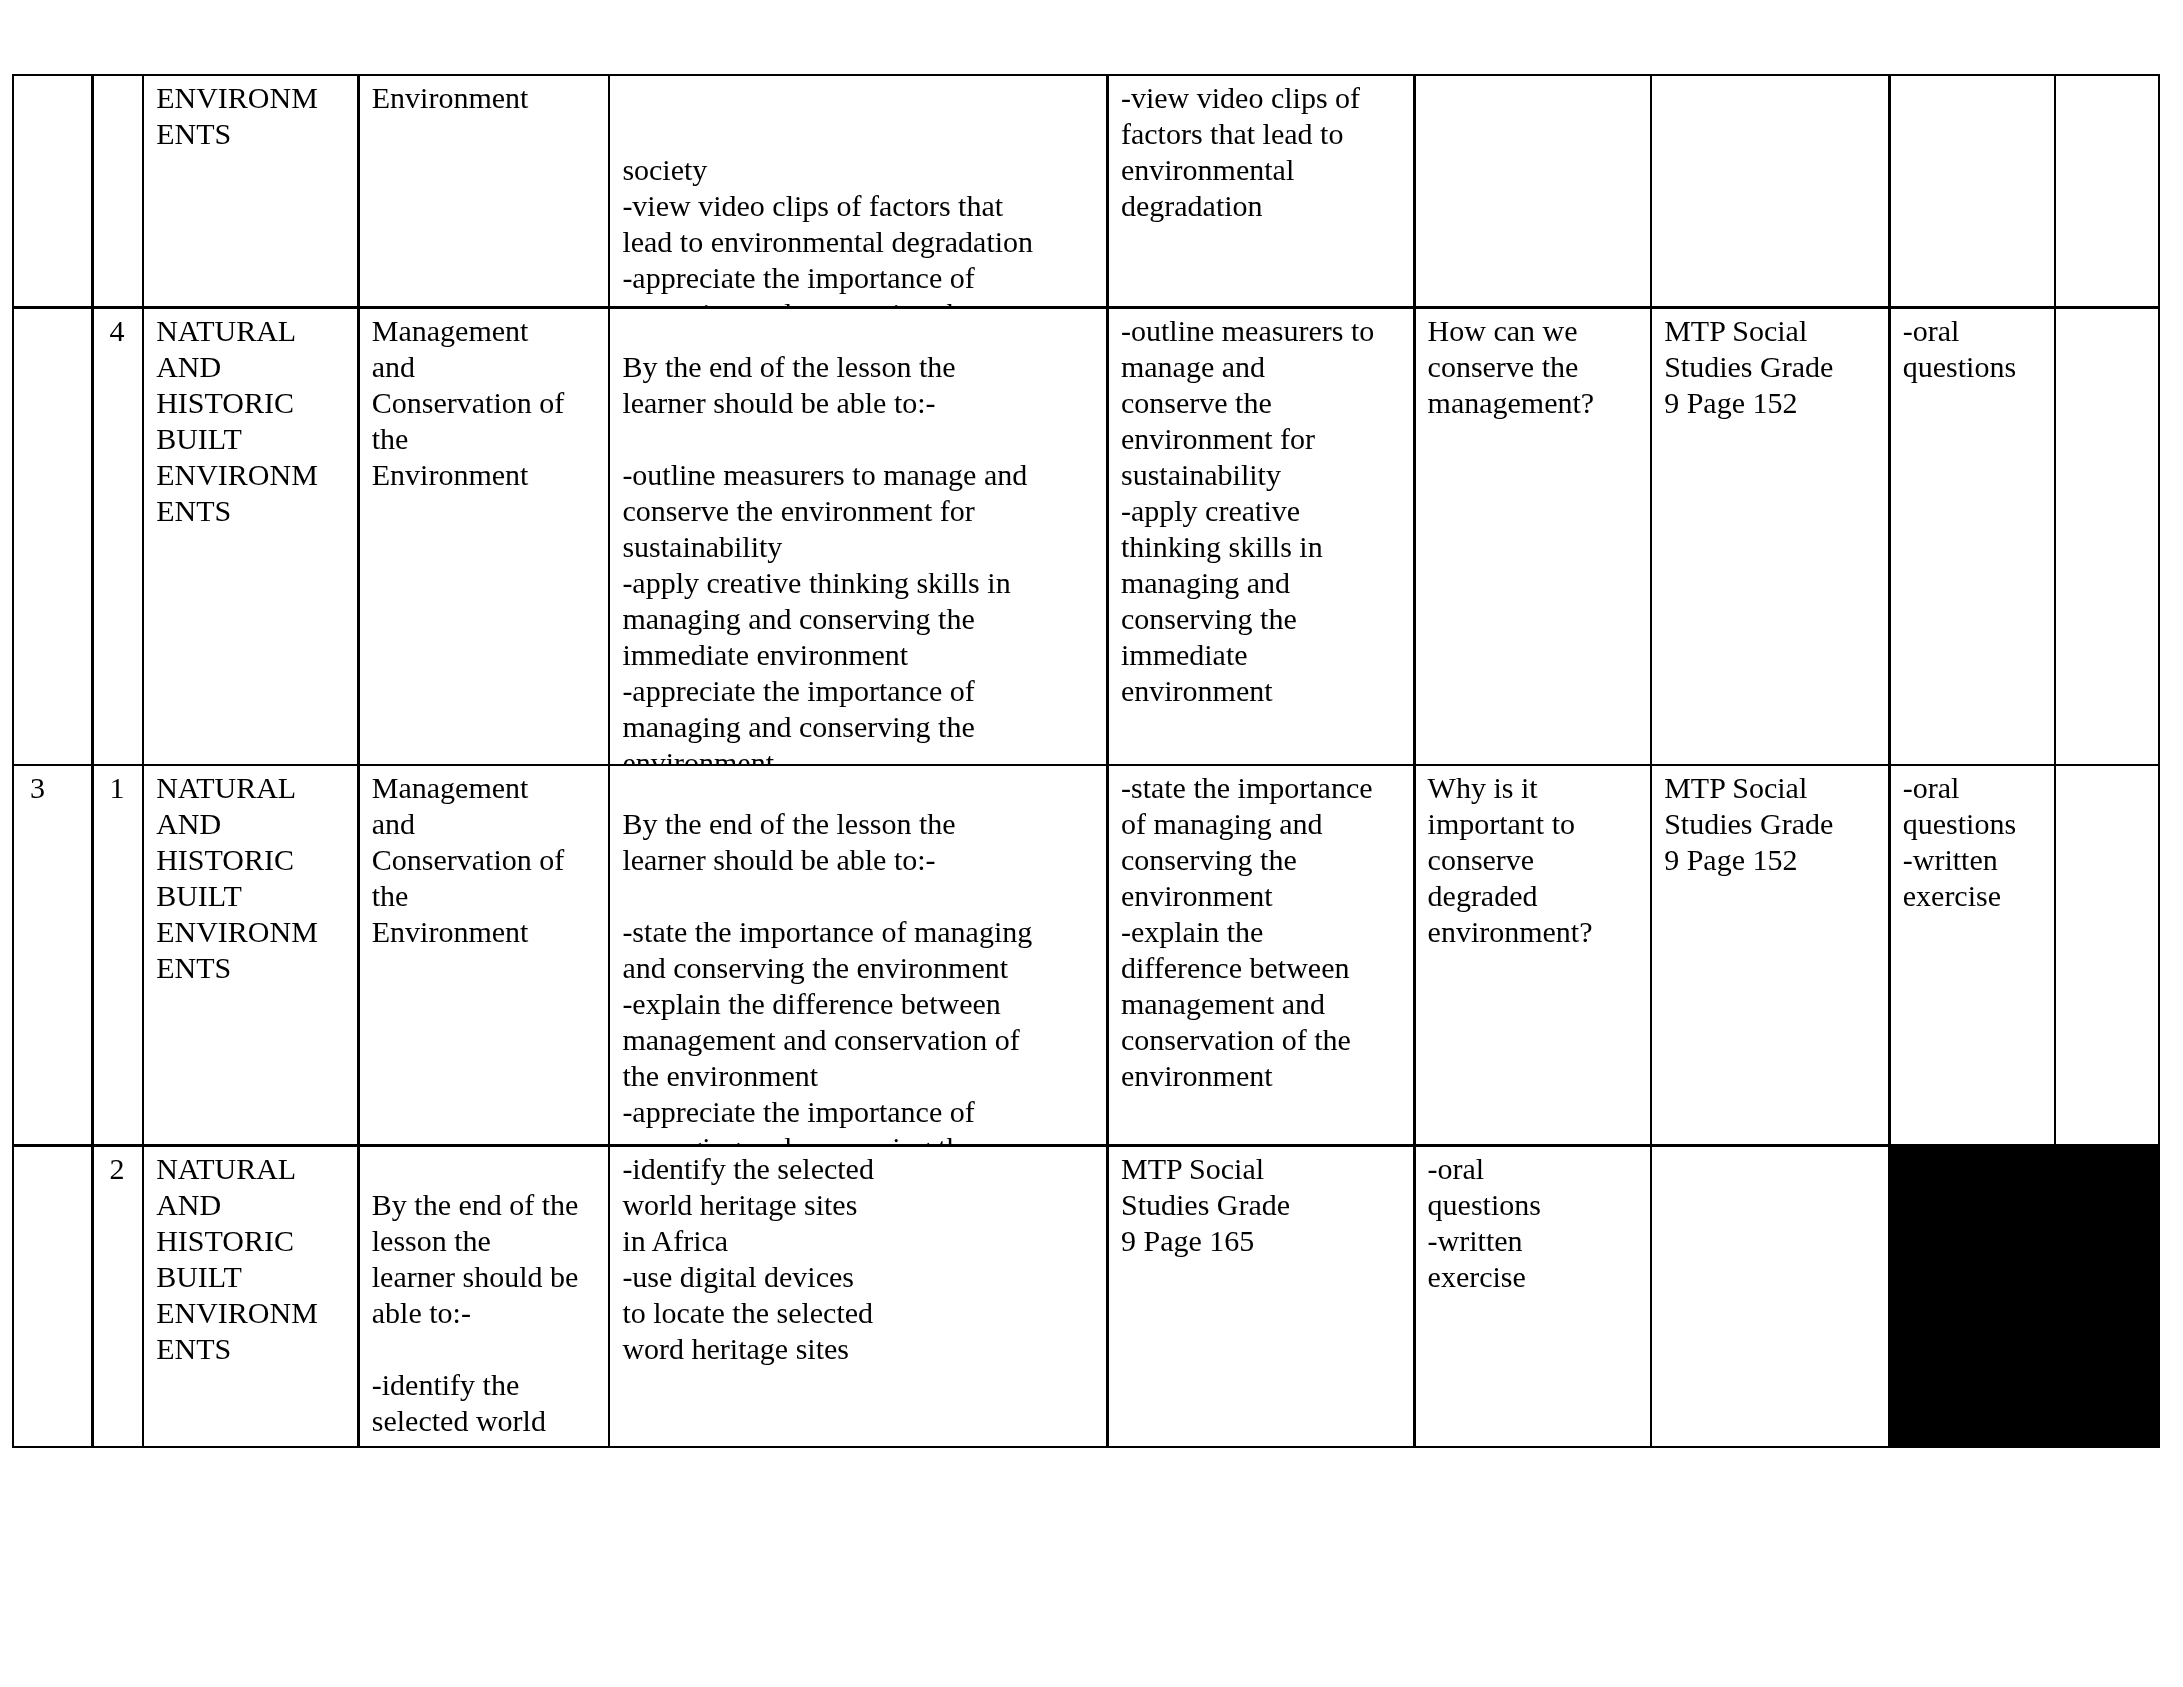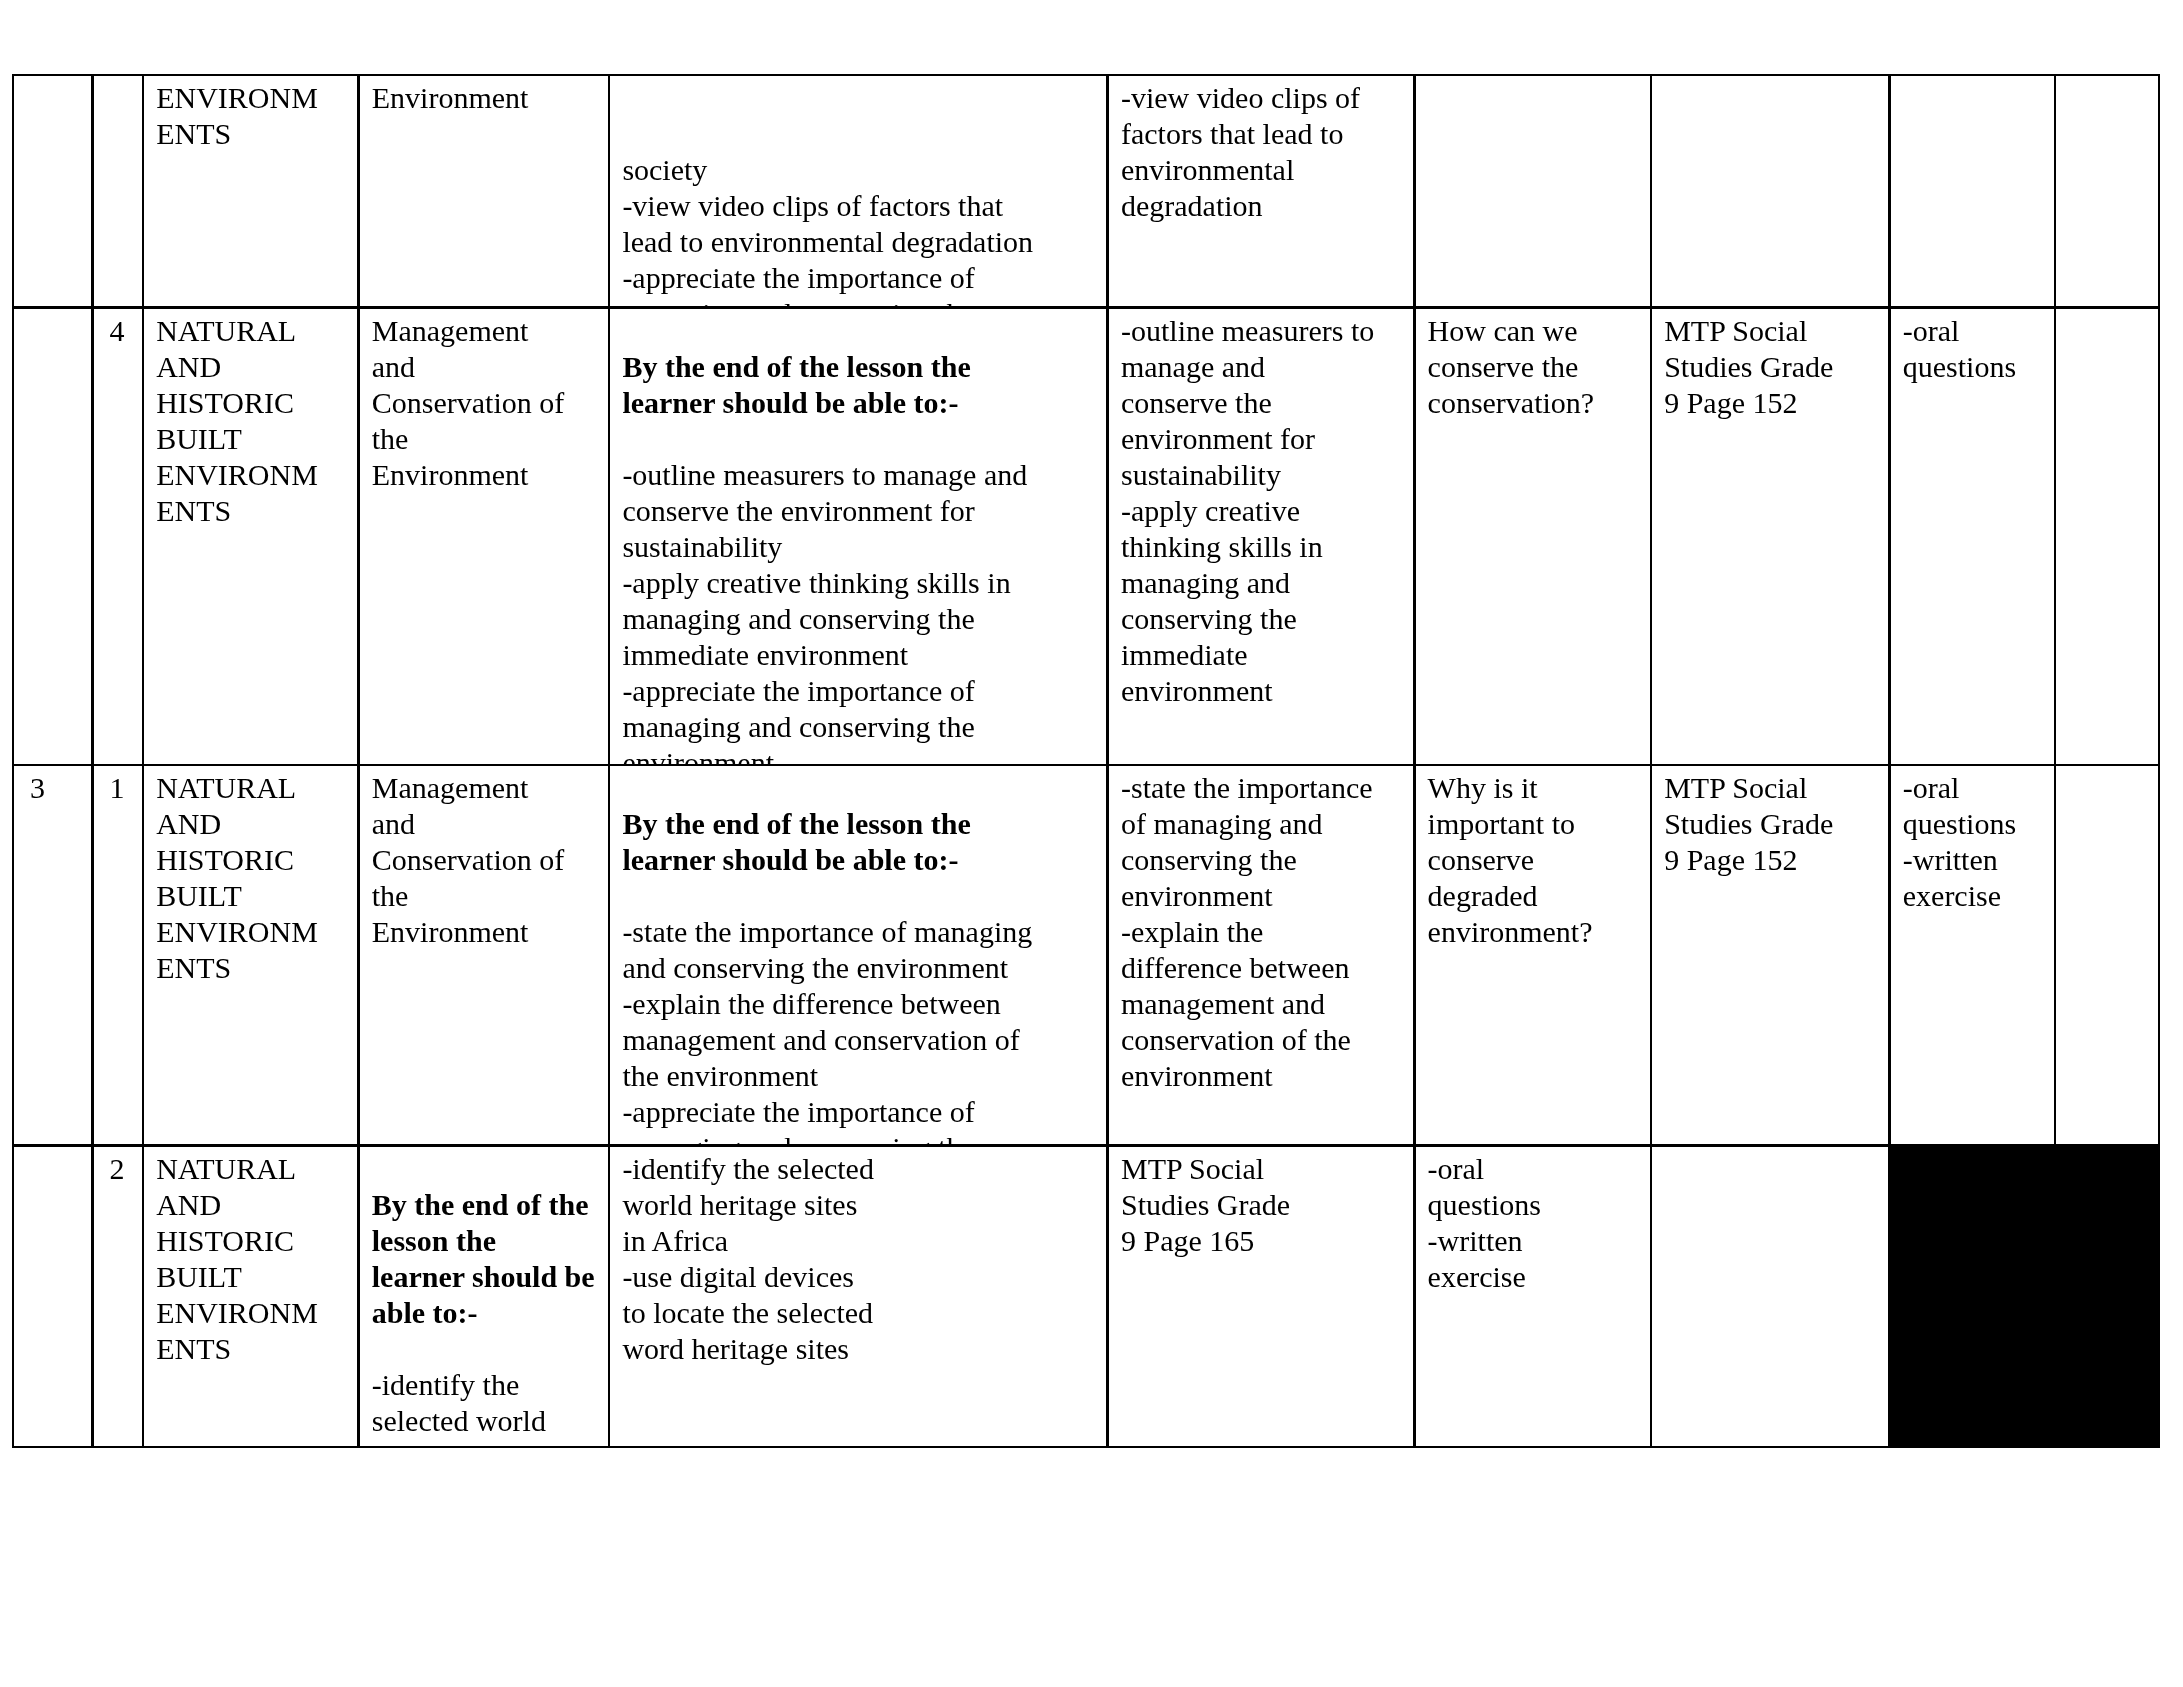--- a/index.html
+++ b/index.html
@@ -24,21 +24,21 @@
   .cell{
     background:#ffffff;
     padding:4px 9.3px 0 12px;
     font-size:30px;
     line-height:36px;
     white-space:pre-line;
     overflow:hidden;
   }
   .cell span{display:block;white-space:pre-line;}
   .c-num{padding-left:16px;}
-  .intro{font-weight:bold;}
+  .intro{font-weight:normal;}
 </style>
 </head>
 <body>
 
 <div class="sheet">
   <div class="lesson-table">
 
     <div class="cell c-num"></div>
     <div class="cell c-num"></div>
     <div class="cell">ENVIRONM
@@ -94,21 +94,21 @@
 environment for
 sustainability
 -apply creative
 thinking skills in
 managing and
 conserving the
 immediate
 environment</div>
     <div class="cell">How can we
 conserve the
-conservation?</div>
+management?</div>
     <div class="cell">MTP Social
 Studies Grade
 9 Page 152</div>
     <div class="cell">-oral
 questions</div>
     <div class="cell"></div>
 
     <div class="cell c-num">3</div>
     <div class="cell c-num">1</div>
     <div class="cell">NATURAL

